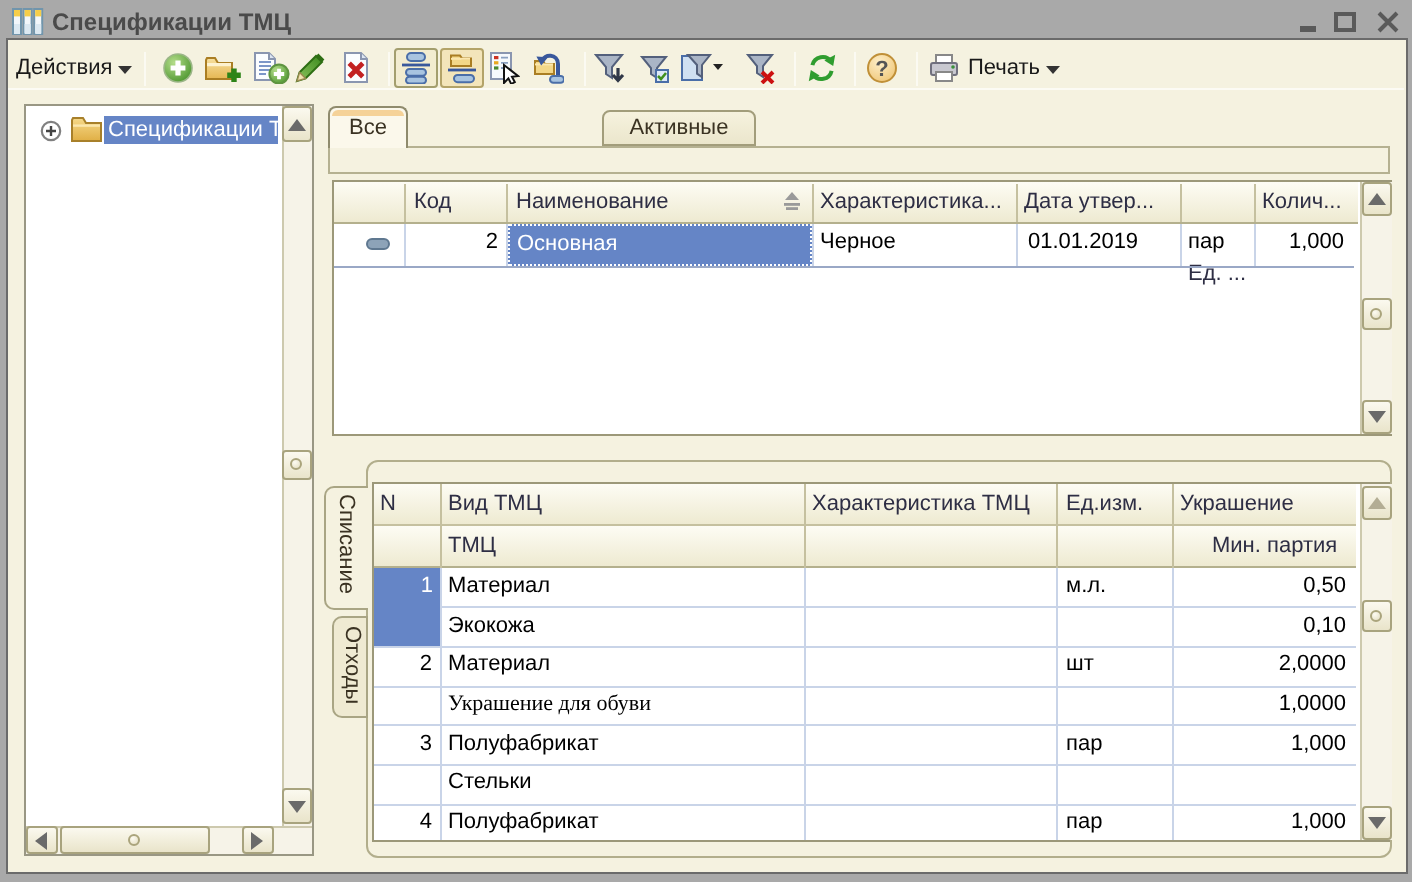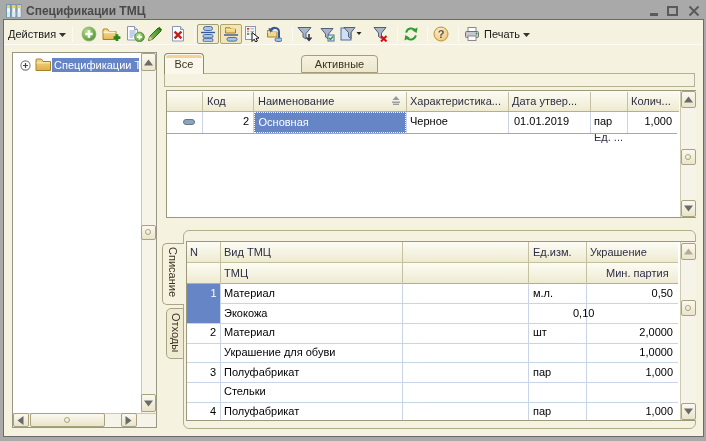--- a/index.html
+++ b/index.html
@@ -293,20 +293,21 @@
   <div style="left:185.5px;top:241px;width:509.5px;height:179.5px;border:1px solid #9c9879;background:#fff;"></div>
   <div class="hdr" style="left:186.5px;top:242px;width:491.5px;height:20px;"></div>
   <div style="left:186.5px;top:262px;width:491.5px;height:1px;background:#c5c09f;"></div>
   <div class="hdr" style="left:186.5px;top:263px;width:491.5px;height:20.5px;border-bottom:1px solid #b4b08d;"></div>
   <div class="hsep" style="left:219.6px;top:242px;height:41.5px;"></div>
   <div class="hsep" style="left:402px;top:242px;height:41.5px;"></div>
   <div class="hsep" style="left:528.3px;top:242px;height:41.5px;"></div>
   <div class="hsep" style="left:585.5px;top:242px;height:41.5px;"></div>
   <div class="t navy" style="left:190px;top:246px;">N</div>
   <div class="t navy" style="left:224px;top:246px;">Вид ТМЦ</div>
+  <div class="t navy" style="left:406px;top:246px;">Характеристика ТМЦ</div>
   <div class="t navy" style="left:533px;top:246px;">Ед.изм.</div>
   <div class="t navy" style="left:590px;top:246px;">Украшение</div>
   <div class="t navy" style="left:224px;top:266.5px;">ТМЦ</div>
   <div class="t navy" style="left:590px;top:266.5px;margin-left:16px;">Мин. партия</div>
 
   <div class="grid-v" style="left:219.6px;top:283.5px;height:136px;"></div>
   <div class="grid-v" style="left:402px;top:283.5px;height:136px;"></div>
   <div class="grid-v" style="left:528.3px;top:283.5px;height:136px;"></div>
   <div class="grid-v" style="left:585.5px;top:283.5px;height:136px;"></div>
   <div class="grid-h" style="left:186.5px;top:303.2px;width:491px;"></div>
@@ -317,26 +318,26 @@
   <div class="grid-h" style="left:186.5px;top:401.7px;width:491px;"></div>
 
   <div style="left:186.5px;top:283.5px;width:33px;height:39.5px;background:#6585c6;">
     <div class="t" style="right:3px;top:3px;color:#fff;">1</div>
   </div>
 
   <div class="t" style="left:224px;top:287px;">Материал</div>
   <div class="t" style="left:533px;top:287px;">м.л.</div>
   <div class="t" style="left:573px;top:287px;width:100px;text-align:right;">0,50</div>
   <div class="t" style="left:224px;top:306.5px;">Экокожа</div>
-  <div class="t" style="left:573px;top:306.5px;width:100px;text-align:left;">0,10</div>
+  <div class="t" style="left:573px;top:306.5px;width:100px;text-align:right;">0,10</div>
   <div class="t" style="left:190px;top:326px;width:26px;text-align:right;">2</div>
   <div class="t" style="left:224px;top:326px;">Материал</div>
   <div class="t" style="left:533px;top:326px;">шт</div>
   <div class="t" style="left:573px;top:326px;width:100px;text-align:right;">2,0000</div>
-  <div class="t" style="left:224px;top:346px;">Украшение для обуви</div>
+  <div class="t" style="left:224px;top:346px;font-family:Liberation Serif, serif;">Украшение для обуви</div>
   <div class="t" style="left:573px;top:346px;width:100px;text-align:right;">1,0000</div>
   <div class="t" style="left:190px;top:365.5px;width:26px;text-align:right;">3</div>
   <div class="t" style="left:224px;top:365.5px;">Полуфабрикат</div>
   <div class="t" style="left:533px;top:365.5px;">пар</div>
   <div class="t" style="left:573px;top:365.5px;width:100px;text-align:right;">1,000</div>
   <div class="t" style="left:224px;top:385px;">Стельки</div>
   <div class="t" style="left:190px;top:404.5px;width:26px;text-align:right;">4</div>
   <div class="t" style="left:224px;top:404.5px;">Полуфабрикат</div>
   <div class="t" style="left:533px;top:404.5px;">пар</div>
   <div class="t" style="left:573px;top:404.5px;width:100px;text-align:right;">1,000</div>

